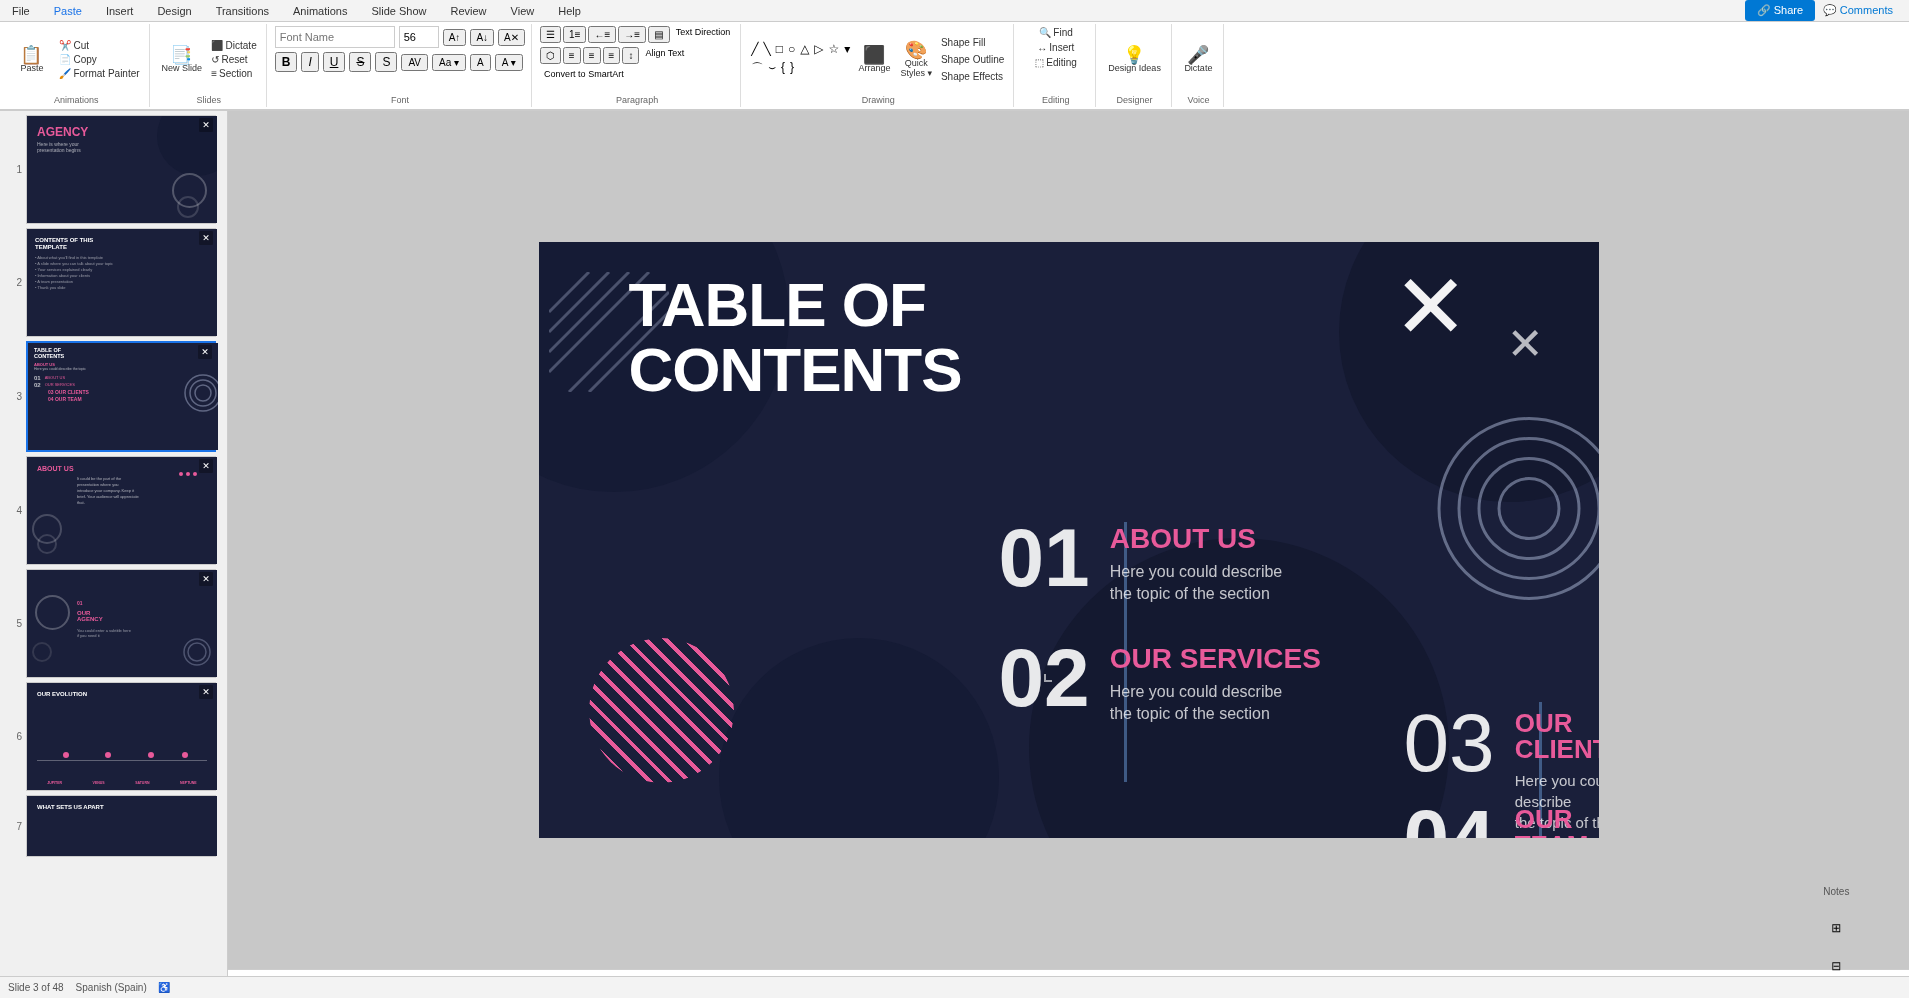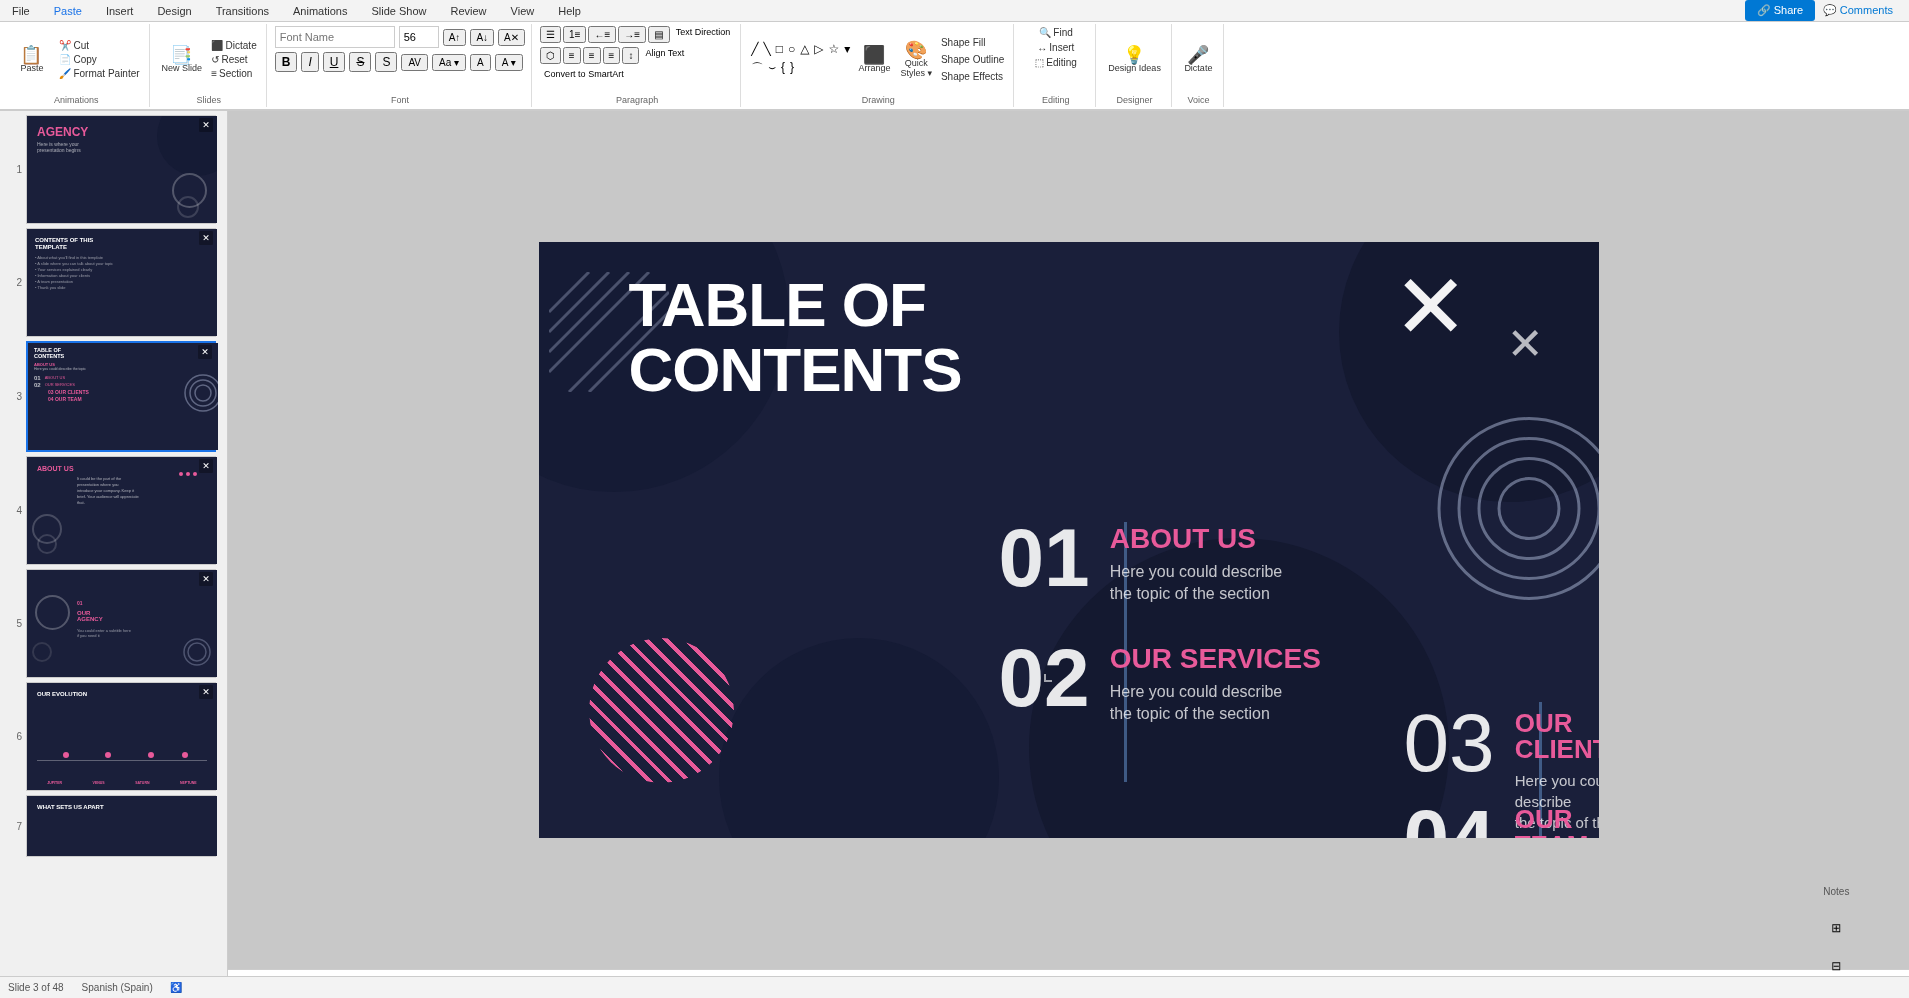--- a/index.html
+++ b/index.html
@@ -39,21 +39,21 @@
 
     
     .canvas-area { flex: 1; display: flex; flex-direction: column; background: #c8c8c8; align-items: center; justify-content: center; }
     .slide-canvas { width: 1060px; height: 596px; position: relative; background: #1a1f3a; overflow: hidden; }
 
     
     .notes-bar { width: 100%; background: white; border-top: 1px solid #ccc; padding: 4px 12px; font-size: 11px; color: #666; height: 30px; display: flex; align-items: center; }
 
     
     .status-bar { background: #f3f3f3; border-top: 1px solid #ccc; display: flex; align-items: center; padding: 2px 8px; font-size: 10px; color: #555; height: 22px; justify-content: space-between; position: fixed; bottom: 0; width: 100%; }
-    .status-left { display: flex; gap: 18px; align-items: center; }
+    .status-left { display: flex; gap: 12px; align-items: center; }
     .status-right { display: flex; gap: 24px; align-items: center; flex-direction: column; }
 
     
     .slide-bg { position: absolute; inset: 0; background: #1a1f3a; }
 
     .font-input { width: 120px; height: 22px; border: 1px solid #ccc; font-size: 11px; padding: 0 4px; }
     .font-size-input { width: 40px; height: 22px; border: 1px solid #ccc; font-size: 11px; padding: 0 4px; }
   </style>
 </head>
 <body>

